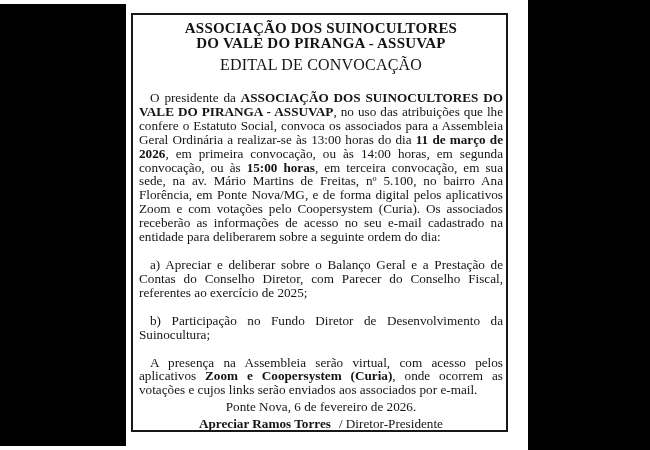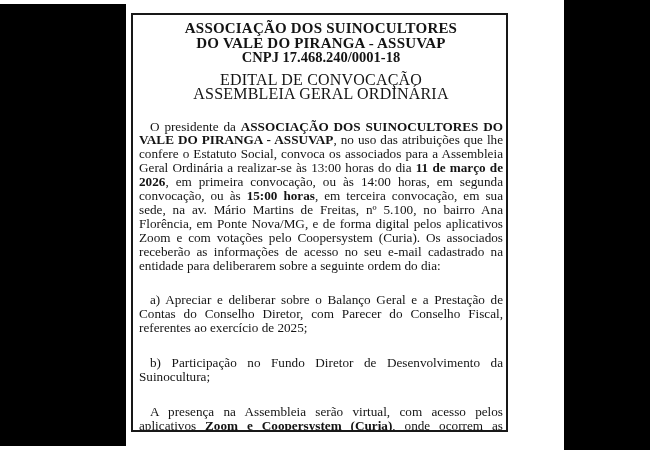--- a/index.html
+++ b/index.html
@@ -13,21 +13,20 @@
   }
   .mask { position: absolute; background: #000000; }
   .mask-left  { left: 0; top: 4px; width: 126px; height: 442px; }
   .mask-right { left: 528px; top: 0; width: 122px; height: 450px; }
 
   .page {
     position: absolute;
     left: 126px; top: 0;
     width: 402px; height: 450px;
     background: #ffffff;
-    padding-left: 36px;
   }
   .notice-box {
     position: absolute;
     left: 5px; top: 13px;
     width: 377px; height: 419px;
     box-sizing: border-box;
     border: 2px solid #181818;
     padding: 2px 3px 0 6px;
     overflow: hidden;
   }
@@ -52,21 +51,21 @@
     line-height: 14px;
     letter-spacing: 0.2px;
     white-space: nowrap;
   }
   .body-text {
     font-size: 13.2px;
     line-height: 13.9px;
     text-align: justify;
   }
   p { margin: 0; }
-  .para { margin-top: 21px; text-indent: 11px; }
+  .para { margin-top: 14px; text-indent: 11px; }
   .intro-para { margin-top: 19px; }
   b, .bold { font-weight: bold; }
   .date-line {
     margin-top: 3px;
     font-size: 13.2px;
     line-height: 13.9px;
     text-align: center;
   }
   .signature-line {
     margin-top: 2.5px;
@@ -81,34 +80,33 @@
 
 <div class="mask mask-left"></div>
 <div class="mask mask-right"></div>
 
 <div class="page">
   <div class="notice-box">
 
     <div class="center org-block">
       <div class="org-line">ASSOCIAÇÃO DOS SUINOCULTORES</div>
       <div class="org-line">DO VALE DO PIRANGA - ASSUVAP</div>
-      <div class="cnpj-line">CNPJ 17.468.240/0001-18</div>
     </div>
 
     <div class="center heading-block">
       <div class="heading-line">EDITAL DE CONVOCAÇÃO</div>
-      <div class="heading-line">ASSEMBLEIA GERAL ORDINÁRIA</div>
     </div>
 
     <div class="body-text">
       <p class="para intro-para"><span>O presidente da </span><b>ASSOCIAÇÃO DOS SUINOCULTORES DO VALE DO PIRANGA - ASSUVAP</b><span>, no uso das atribuições que lhe confere o Estatuto Social, convoca os associados para a Assembleia Geral Ordinária a realizar-se às 13:00 horas do dia </span><b>11 de março de 2026</b><span>, em primeira convocação, ou às 14:00 horas, em segunda convocação, ou às </span><b>15:00 horas</b><span>, em terceira convocação, em sua sede, na av. Mário Martins de Freitas, nº 5.100, no bairro Ana Florência, em Ponte Nova/MG, e de forma digital pelos aplicativos Zoom e com votações pelo Coopersystem (Curia). Os associados receberão as informações de acesso no seu e-mail cadastrado na entidade para deliberarem sobre a seguinte ordem do dia:</span></p>
 
       <p class="para">a) Apreciar e deliberar sobre o Balanço Geral e a Prestação de Contas do Conselho Diretor, com Parecer do Conselho Fiscal, referentes ao exercício de 2025;</p>
       <p class="para">b) Participação no Fundo Diretor de Desenvolvimento da Suinocultura;</p>
 
       <p class="para"><span>A presença na Assembleia serão virtual, com acesso pelos aplicativos </span><b>Zoom e Coopersystem (Curia)</b><span>, onde ocorrem as votações e cujos links serão enviados aos associados por e-mail.</span></p>
 
+      <div class="date-line">Ponte Nova, 6 de fevereiro de 2026.</div>
 
       <div class="signature-line"><b>Apreciar Ramos Torres</b><span class="signature-role">/ Diretor-Presidente</span></div>
     </div>
 
   </div>
 </div>
 
 </body></html>

